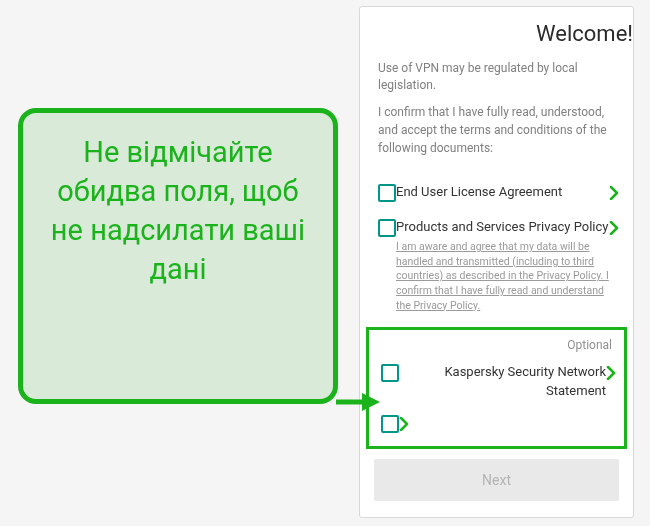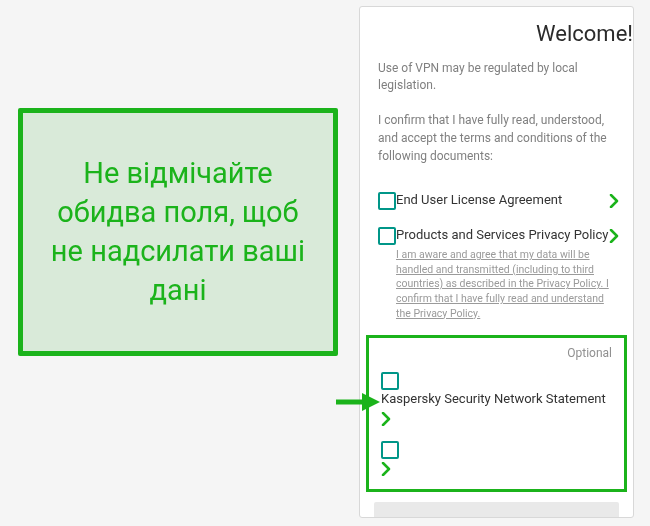--- a/index.html
+++ b/index.html
@@ -9,26 +9,25 @@
       background: #f5f5f5;
       font-family: -apple-system, BlinkMacSystemFont, "Segoe UI", Roboto, Arial, sans-serif;
       position: relative;
       overflow: hidden;
     }
     .callout-box {
       position: absolute;
       left: 18px;
       top: 108px;
       width: 320px;
-      height: 248px;
+      height: 296px;
       background: #d9ead9;
       border: 5px solid #1bb31b;
-      border-radius: 2px;
+      border-radius: 18px;
       display: flex;
-      align-items: center;
       justify-content: center;
       padding: 20px;
       z-index: 5;
     }
     .callout-text {
       color: #1bb31b;
       font-size: 29px;
       line-height: 1.35;
       text-align: center;
       font-weight: 400;
@@ -64,21 +63,21 @@
       font-weight: 400;
       color: #2b2b2b;
       text-align: right;
       margin-bottom: 14px;
     }
     .vpn-note {
       color: #808080;
       font-size: 12px;
       line-height: 1.45;
       padding: 0 18px;
-      margin-bottom: 16px;
+      margin-bottom: 8px;
     }
     .confirm-note {
       color: #808080;
       font-size: 12px;
       line-height: 1.5;
       padding: 0 18px;
       margin-bottom: 18px;
     }
     .doc-row {
       display: flex;
@@ -121,21 +120,20 @@
       padding: 6px 0 6px 0;
       text-align: right;
     }
     .optional-header {
       font-size: 12px;
       color: #909090;
       padding: 2px 12px 4px 12px;
     }
     .optional-section .doc-row {
       padding: 7px 8px 7px 12px;
-      flex-direction: column;
     }
     .next-button {
       margin: 10px 14px 0 14px;
       background: #e9e9e9;
       color: #b5b5b5;
       font-size: 14px;
       text-align: center;
       padding: 13px 0;
       border-radius: 2px;
     }

